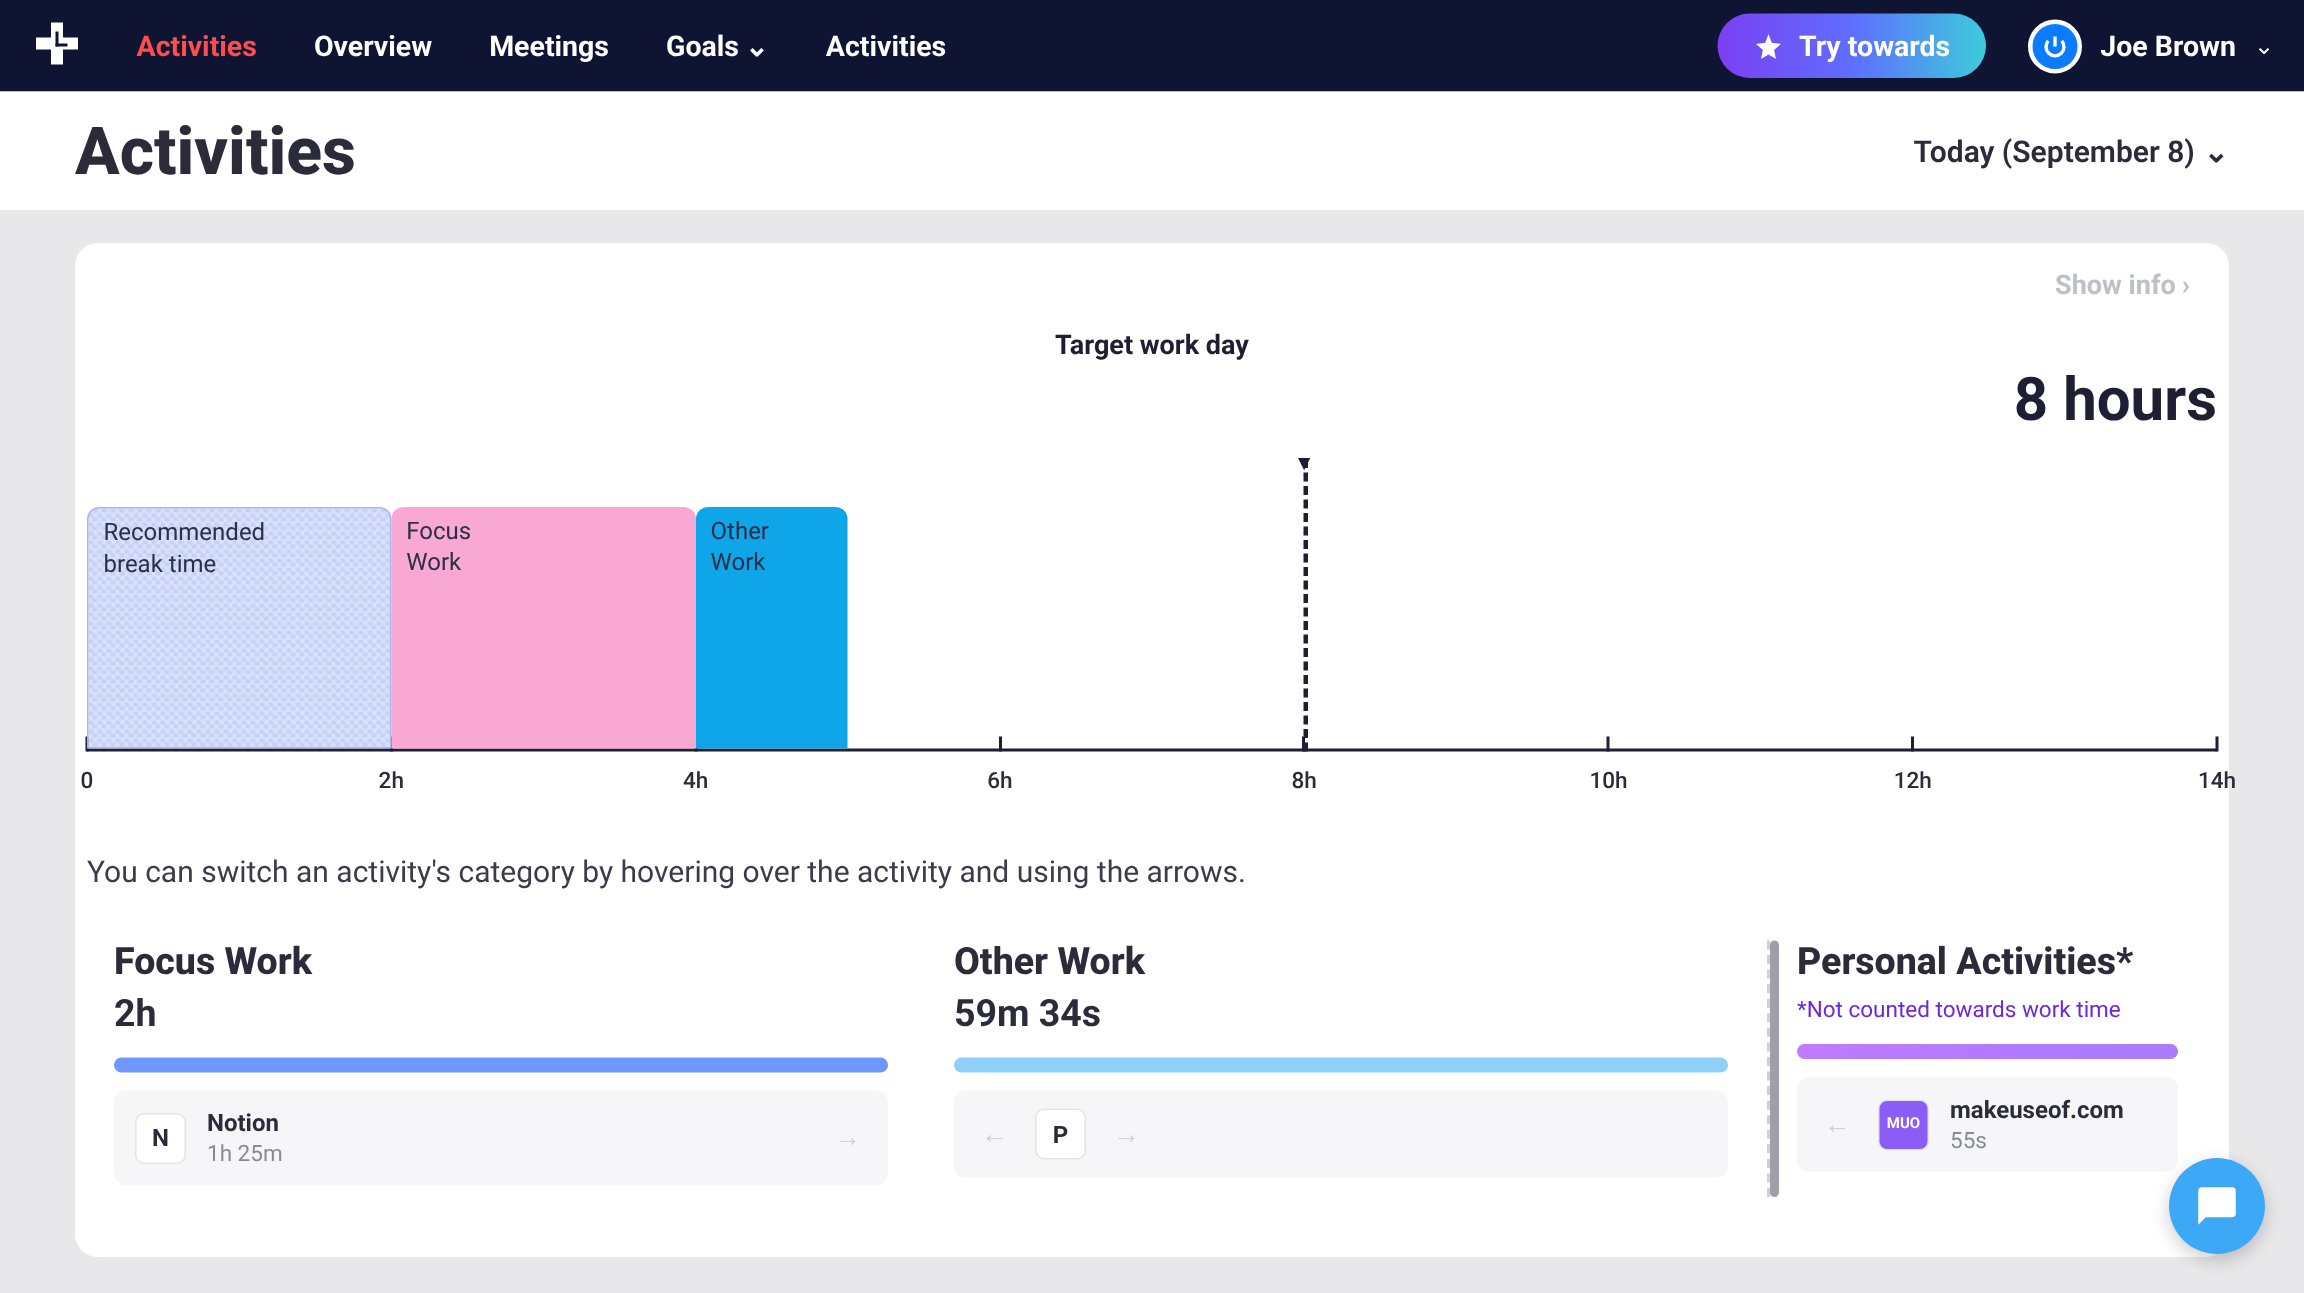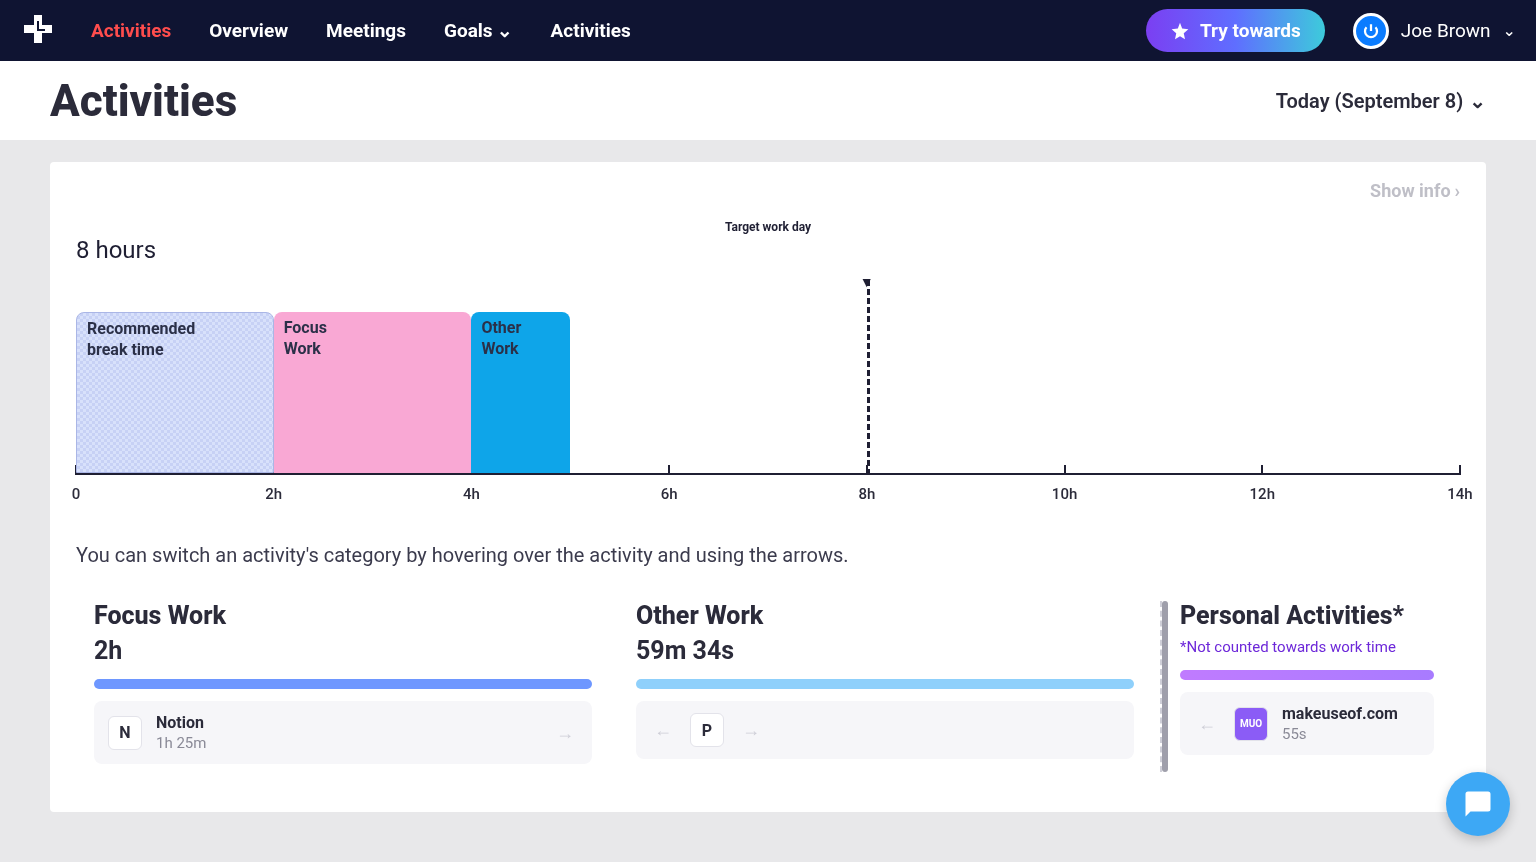--- a/index.html
+++ b/index.html
@@ -7,36 +7,36 @@
 .topnav{height:61px;background:#0f1432;display:flex;align-items:center;padding:0 20px;color:#fff}
 .logo{width:36px;height:36px;margin-right:35px;position:relative}
 .logo svg{width:100%;height:100%}
 .nav-items{display:flex;gap:38px;flex:1}
 .nav-item{font-size:19px;font-weight:700;color:#fff;cursor:pointer;display:flex;align-items:center;gap:4px}
 .nav-item.active{color:#ff4d4d}
 .premium-btn{background:linear-gradient(90deg,#7b3ff2 0%,#5f6eff 50%,#3dcbdb 100%);padding:10px 24px;border-radius:999px;display:flex;align-items:center;gap:10px;font-weight:700;font-size:19px;cursor:pointer;margin-right:28px}
 .star{width:20px;height:20px}
 .user-area{display:flex;align-items:center;gap:12px;cursor:pointer}
 .power-icon{width:36px;height:36px;border-radius:50%;background:#0b7cff;display:flex;align-items:center;justify-content:center;border:3px solid #fff}
-.user-name{font-size:19px;font-weight:400}
+.user-name{font-size:19px;font-weight:700}
 .page-header{background:#fff;height:79px;display:flex;align-items:center;justify-content:space-between;padding:0 50px}
 .page-title{font-size:44px;font-weight:800;color:#2b2b3a}
 .date-selector{font-size:20px;font-weight:600;color:#2b2b3a;display:flex;align-items:center;gap:6px;cursor:pointer}
 .content-wrap{padding:22px 50px 0}
-.card{background:#fff;border-radius:4px;padding:18px 26px 40px;position:relative}
+.card{background:#fff;border-radius:15px;padding:18px 8px 40px;position:relative}
 .show-info{position:absolute;top:18px;right:26px;color:#bfbfc7;font-weight:700;font-size:18px;display:flex;align-items:center;gap:4px;cursor:pointer}
 .chart-area{margin-top:40px;position:relative}
-.target-label{text-align:center;font-weight:700;font-size:12px;color:#1f1f33}
-.target-hours{text-align:left;font-weight:400;font-size:24px;color:#1f1f33;margin-top:2px}
+.target-label{text-align:center;font-weight:700;font-size:18px;color:#1f1f33}
+.target-hours{text-align:right;font-weight:700;font-size:40px;color:#1f1f33;margin-top:2px}
 .chart{position:relative;height:195px;margin:16px 0 0}
 .axis-line{position:absolute;bottom:0;left:0;right:0;height:2px;background:#1f1f33}
 .tick{position:absolute;bottom:-10px;font-size:15px;color:#2b2b3a;font-weight:500;transform:translateX(-50%)}
 .tick-mark{position:absolute;bottom:0;width:2px;height:10px;background:#1f1f33;transform:translateX(-50%)}
 .bar{position:absolute;bottom:2px;top:32px;border-radius:8px 8px 0 0}
-.bar-label{position:absolute;top:6px;left:10px;font-weight:700;font-size:16px;color:#2b3048;line-height:1.3}
+.bar-label{position:absolute;top:6px;left:10px;font-weight:400;font-size:16px;color:#2b3048;line-height:1.3}
 .bar.break{background:repeating-conic-gradient(#c7d1f5 0 25%,#d8e1fb 0 50%) 0 0/6px 6px;border:1px solid #aab6e6}
 .bar.focus{background:#f9a8d4}
 .bar.other{background:#0ea5e9}
 .target-marker{position:absolute;top:0;bottom:0;border-left:3px dashed #1f1f33}
 .target-marker::before{content:'▼';position:absolute;top:-6px;left:-10px;font-size:14px;color:#1f1f33}
 .hint{text-align:left;font-size:20px;color:#3b3b4d;margin:68px 0 34px}
 .columns{display:flex;gap:0}
 .col{flex:1;padding:0 26px 0 18px}
 .col.focus-col{border:none}
 .col.personal-col{border-left:2px dashed #cfcfd8;flex:0 0 300px}

